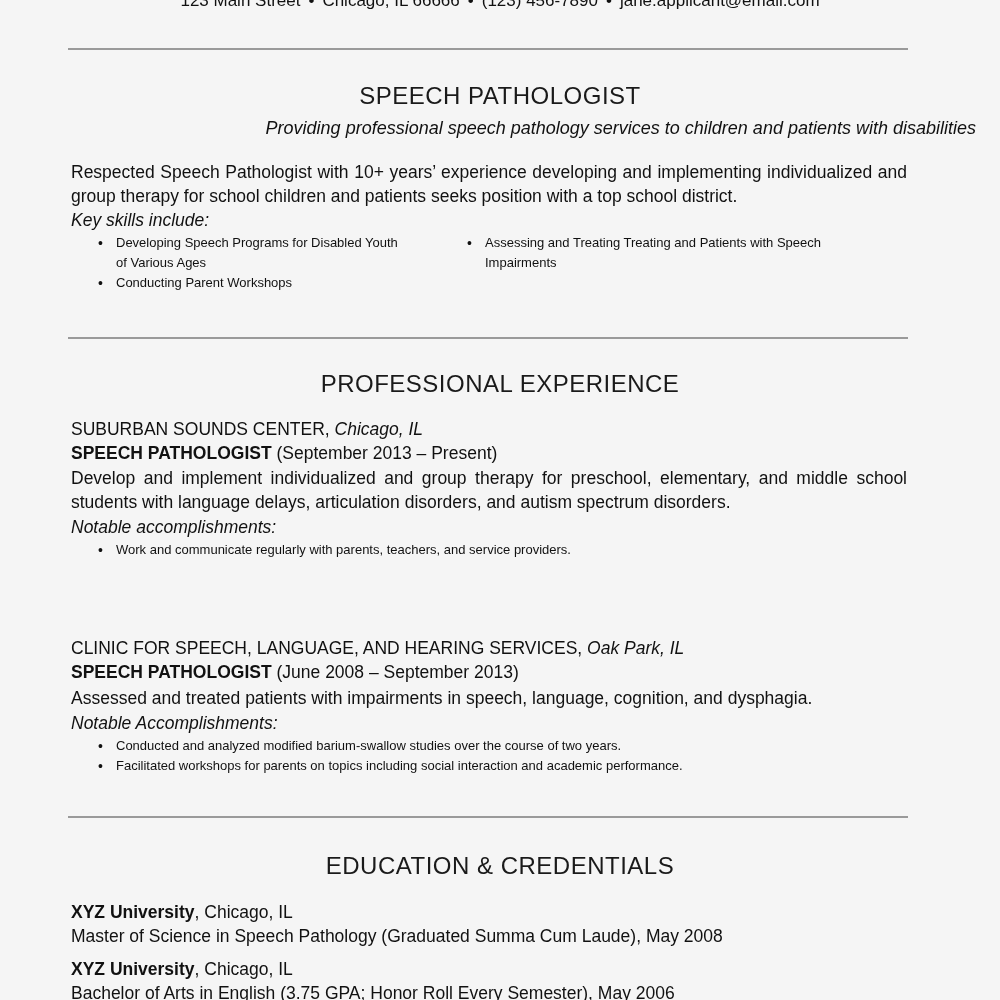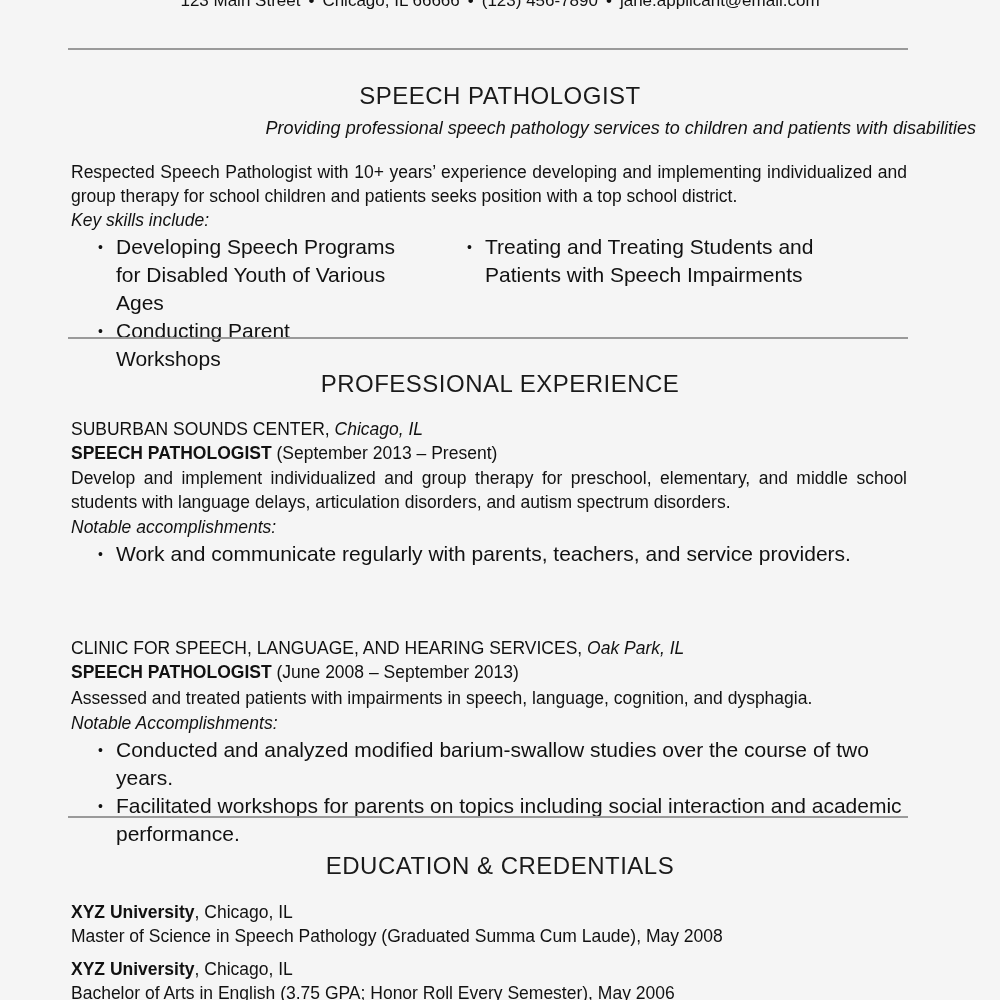--- a/index.html
+++ b/index.html
@@ -26,21 +26,21 @@
     }
     .tagline {
       position: absolute; left: 0; width: 976px; text-align: right;
       font-size: 18px; font-style: italic; top: 118px;
     }
     .para {
       position: absolute; left: 71px; width: 836px;
       font-size: 17.5px; line-height: 24px; text-align: justify;
     }
     .label-italic { position: absolute; left: 71px; font-size: 17.5px; font-style: italic; }
-    .bullet-list { position: absolute; list-style: none; margin: 0; padding: 0; font-size: 21px; line-height: 28px; }
+    .bullet-list { position: absolute; list-style: none; margin: 0; padding: 0; font-size: 13px; line-height: 20px; }
     .bullet-list li { position: relative; padding-left: 18px; }
     .bullet-list li::before {
       content: "\2022"; position: absolute; left: 0; top: 0; font-size: 14px;
     }
     .line { position: absolute; left: 71px; font-size: 17.5px; white-space: nowrap; }
     .bold { font-weight: bold; }
     .ital { font-style: italic; }
   </style>
 </head>
 <body>
@@ -53,21 +53,21 @@
 
 <div class="section-title" style="top:82px;">SPEECH PATHOLOGIST</div>
 <div class="tagline">Providing professional speech pathology services to children and patients with disabilities</div>
 <div class="para" style="top:152px;margin-top:8px;">Respected Speech Pathologist with 10+ years’ experience developing and implementing individualized and group therapy for school children and patients seeks position with a top school district.</div>
 <div class="label-italic" style="top:210px;">Key skills include:</div>
 <ul class="bullet-list" style="top:233px; left:98px; width:300px;">
   <li>Developing Speech Programs for Disabled Youth of Various Ages</li>
   <li>Conducting Parent Workshops</li>
 </ul>
 <ul class="bullet-list" style="top:233px; left:467px; width:400px;">
-  <li>Treating and Treating Students and Patients with Speech Impairments</li>
+  <li>Assessing and Treating Treating and Patients with Speech Impairments</li>
 </ul>
 
 <div class="rule" style="top:337px;"></div>
 
 <div class="section-title" style="top:370px;">PROFESSIONAL EXPERIENCE</div>
 
 <div class="line" style="top:419px;"><span>SUBURBAN SOUNDS CENTER</span>, <span class="ital">Chicago, IL</span></div>
 <div class="line" style="top:443px;"><span class="bold">SPEECH PATHOLOGIST</span> <span>(September 2013 – Present)</span></div>
 <div class="para" style="top:466px;">Develop and implement individualized and group therapy for preschool, elementary, and middle school students with language delays, articulation disorders, and autism spectrum disorders.</div>
 <div class="label-italic" style="top:517px;">Notable accomplishments:</div>

